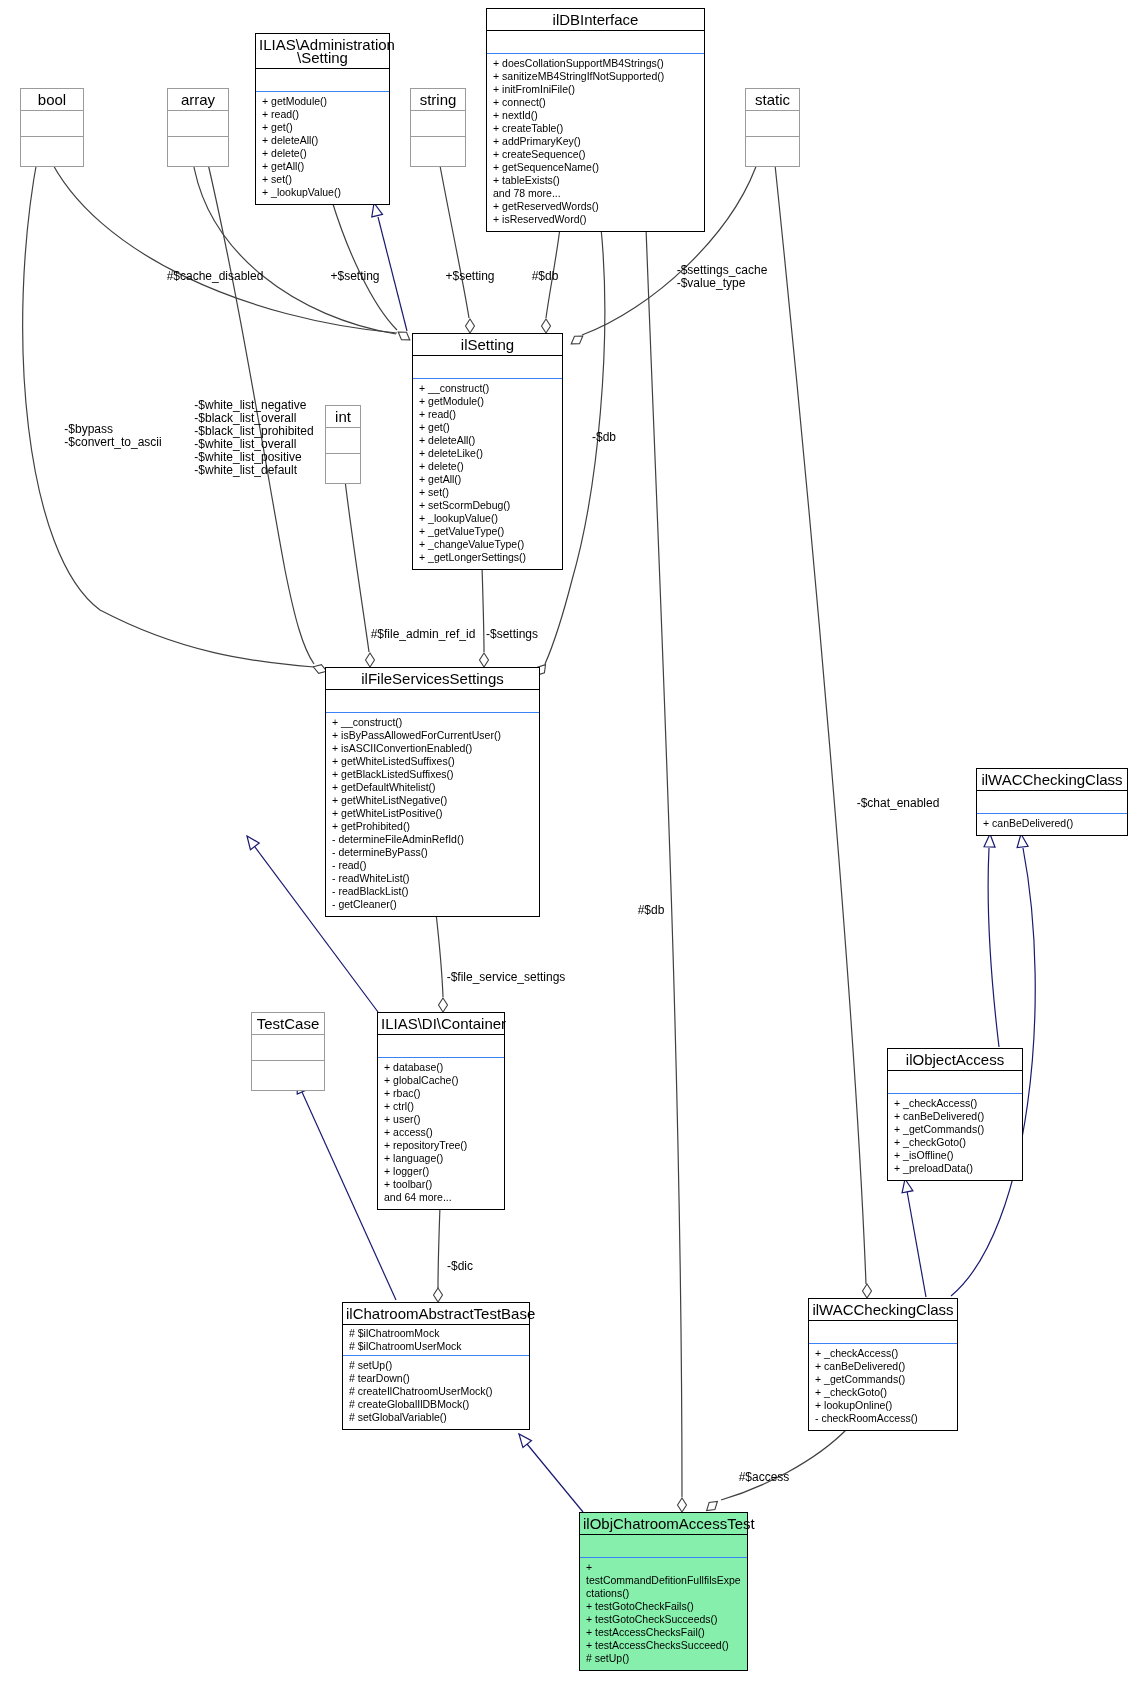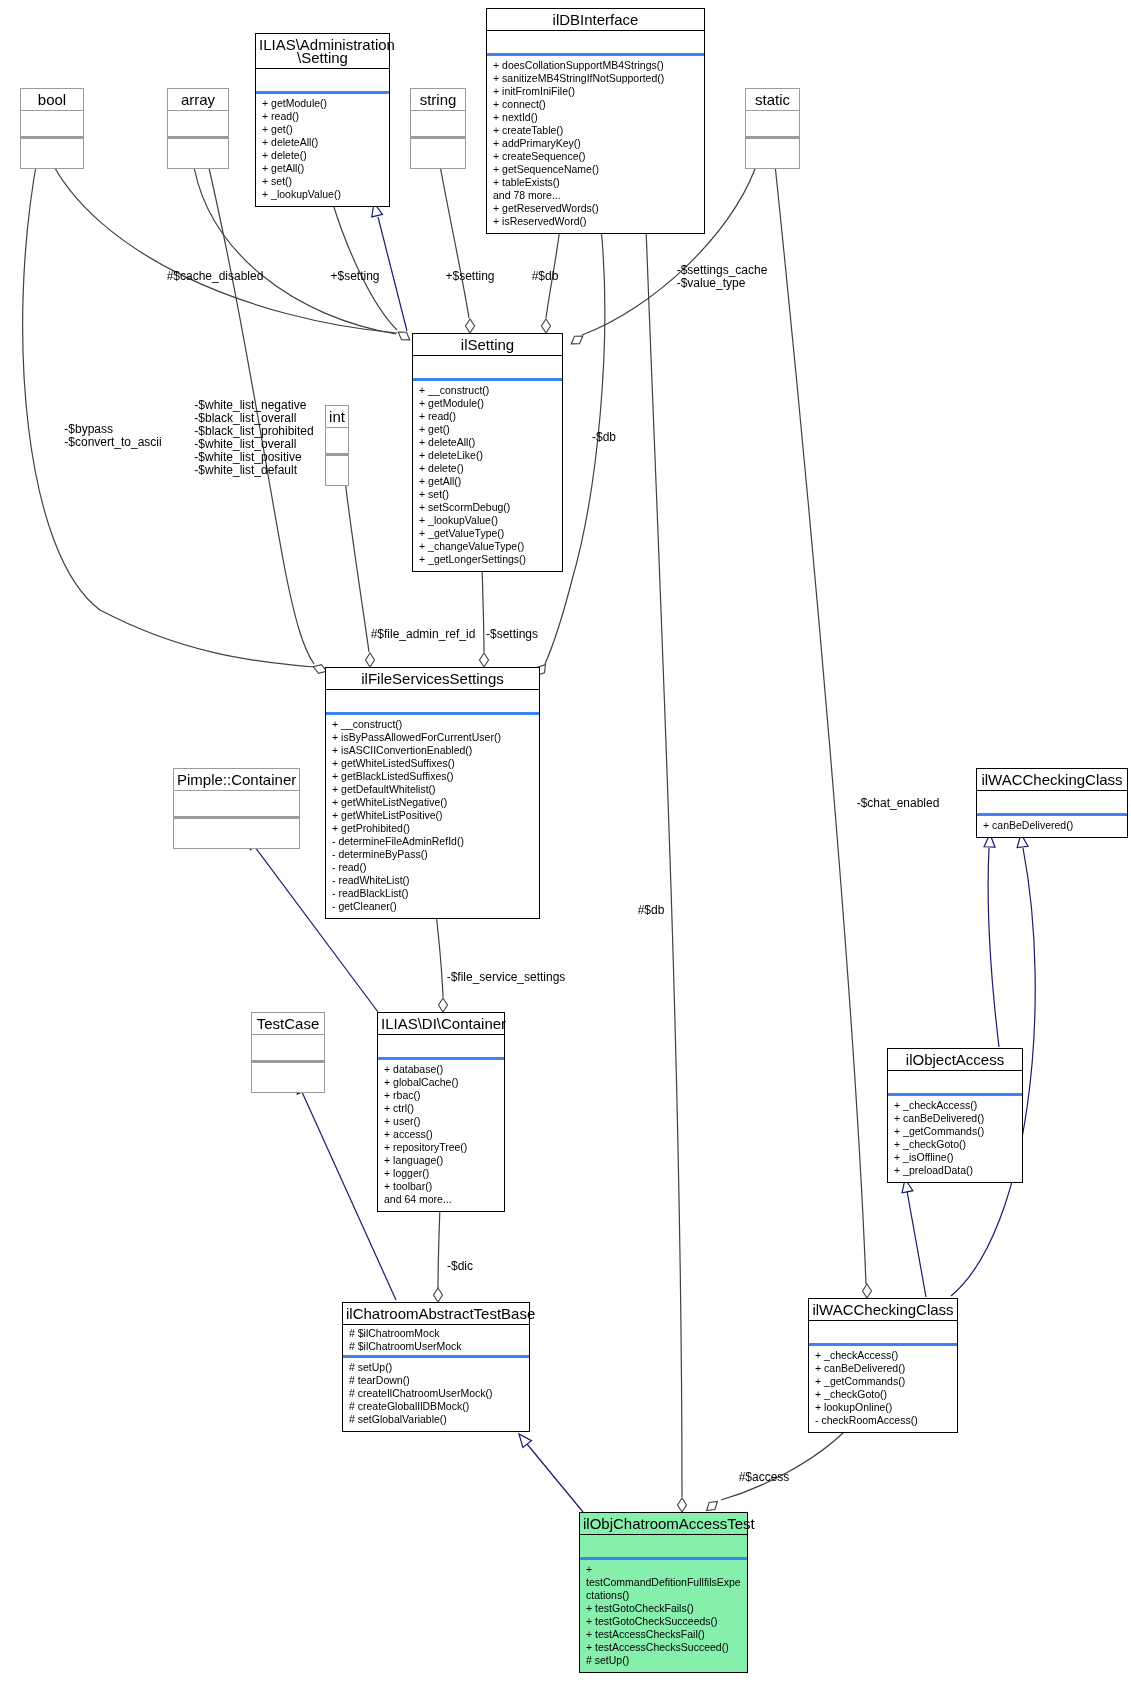--- a/index.html
+++ b/index.html
@@ -3,21 +3,21 @@
 <meta charset="utf-8">
 <style>
   html,body{margin:0;padding:0;background:#fff;}
   #canvas{position:relative;width:1131px;height:1683px;background:#fff;
           font-family:"Liberation Sans",sans-serif;color:#000;overflow:hidden;}
   #edges{position:absolute;left:0;top:0;}
   .cls{position:absolute;background:#fff;border:1px solid #000;box-sizing:border-box;
        font-size:10.5px;line-height:13px;}
   .cls .t{text-align:center;padding:4px 3px;border-bottom:1px solid #000;
           white-space:pre-line;font-size:15px;}
-  .cls .a{border-bottom:3px solid #3b82f6;min-height:18px;padding:2px 6px;}
+  .cls .a{border-bottom:1px solid #3b82f6;min-height:18px;padding:2px 6px;}
   .cls .m{padding:3px 6px 5px;min-height:10px;}
   .cls .m>div,.cls .a>div{white-space:nowrap;}
   .cls.type{border-color:#9b9b9b;}
   .cls.type .t{border-color:#9b9b9b;}
   .cls.type .a{border-color:#9b9b9b;min-height:21px;}
   .cls.type .m{min-height:21px;}
   .cls.sel{background:#86efac;}
   .cls.wrap .m>div{white-space:normal;overflow-wrap:anywhere;}
   .elabel{position:absolute;font-size:12px;line-height:13px;white-space:pre-line;
           text-align:left;transform:translate(-50%,-50%);}
@@ -182,21 +182,21 @@
         <div>+ getAll()</div>
         <div>+ set()</div>
         <div>+ setScormDebug()</div>
         <div>+ _lookupValue()</div>
         <div>+ _getValueType()</div>
         <div>+ _changeValueType()</div>
         <div>+ _getLongerSettings()</div>
       </div>
   </div>
 
-  <div class="cls type" style="left:325px;top:405px;width:24px">
+  <div class="cls type" style="left:325px;top:405px;width:36px">
     <div class="t">int</div>
     <div class="a"></div>
     <div class="m"></div>
   </div>
 
   <div class="cls" style="left:325px;top:667px;width:215px">
     <div class="t">ilFileServicesSettings</div>
     <div class="a"></div>
     <div class="m">
         <div>+ __construct()</div>
@@ -210,25 +210,20 @@
         <div>+ getProhibited()</div>
         <div>- determineFileAdminRefId()</div>
         <div>- determineByPass()</div>
         <div>- read()</div>
         <div>- readWhiteList()</div>
         <div>- readBlackList()</div>
         <div>- getCleaner()</div>
       </div>
   </div>
 
-  <div class="cls type" style="left:173px;top:768px;width:127px">
-    <div class="t">Pimple::Container</div>
-    <div class="a"></div>
-    <div class="m"></div>
-  </div>
 
   <div class="cls" style="left:976px;top:768px;width:152px">
     <div class="t">ilWACCheckingClass</div>
     <div class="a"></div>
     <div class="m">
         <div>+ canBeDelivered()</div>
       </div>
   </div>
 
   <div class="cls" style="left:377px;top:1012px;width:128px">

